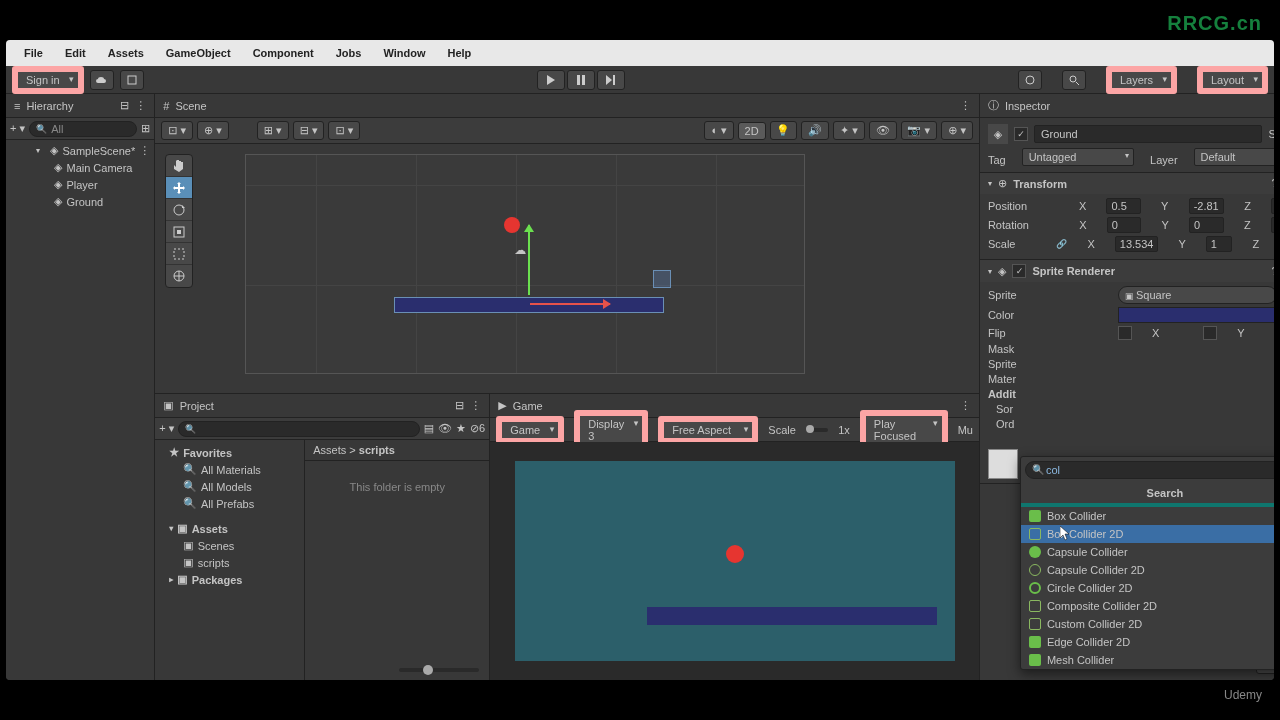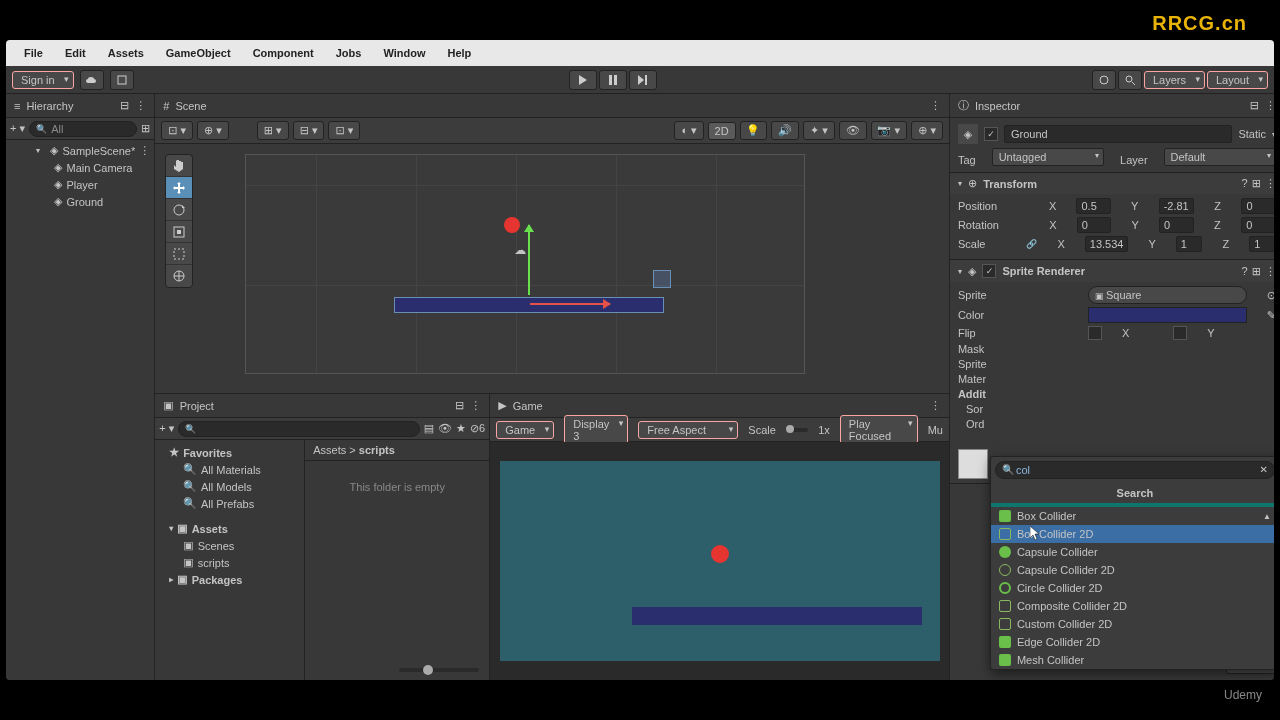--- a/index.html
+++ b/index.html
@@ -1,28 +1,28 @@
 <!DOCTYPE html>
 <html><head>
 <meta charset="utf-8">
 <style>
 * { margin: 0; padding: 0; box-sizing: border-box; font-family: Arial, sans-serif; font-size: 11px; color: #c4c4c4; }
 body { background: #000; width: 1280px; height: 720px; overflow: hidden; position: relative; }
-.watermark-tr { position: absolute; top: 12px; right: 33px; font-size: 20px; font-weight: bold; color: #eab308; letter-spacing: 1px; z-index: 1000; }
+.watermark-tr { position: absolute; top: 12px; right: 18px; font-size: 20px; font-weight: bold; color: #15803d; letter-spacing: 1px; z-index: 1000; }
 .watermark-br { position: absolute; bottom: 18px; right: 18px; font-size: 12px; color: #888; z-index: 1000; }
 .app { position: absolute; top: 40px; left: 6px; right: 6px; bottom: 40px; background: #383838; display: flex; flex-direction: column; border-radius: 4px; overflow: hidden; }
 .menubar { height: 26px; background: #e8e8e8; display: flex; align-items: center; padding: 0 8px; gap: 2px; font-weight: bold; }
 .menubar span { color: #222; padding: 4px 10px; cursor: pointer; }
 .toolbar-top { height: 28px; background: #383838; border-bottom: 1px solid #222; display: flex; align-items: center; justify-content: space-between; padding: 0 6px; }
 .toolbar-top .left { display: flex; gap: 6px; align-items: center; }
 .toolbar-top .center { display: flex; gap: 2px; }
-.toolbar-top .right { display: flex; gap: 2px; align-items: center; }
+.toolbar-top .right { display: flex; gap: 20px; align-items: center; }
 .btn-icon { width: 24px; height: 20px; background: #484848; border: 1px solid #222; border-radius: 3px; display: flex; align-items: center; justify-content: center; cursor: pointer; }
 .btn-play { width: 28px; height: 20px; }
-.dropdown { background: #484848; border: 1px solid #fca5a5; border-radius: 3px; padding: 2px 18px 2px 8px; position: relative; cursor: pointer; }
+.dropdown { background: #484848; border: 6px solid #fca5a5; border-radius: 3px; padding: 2px 18px 2px 8px; position: relative; cursor: pointer; }
 .dropdown::after { content: '▾'; position: absolute; right: 4px; top: 2px; font-size: 9px; }
 .main-area { flex: 1; display: flex; overflow: hidden; }
 .hierarchy { width: 225px; background: #383838; border-right: 1px solid #222; display: flex; flex-direction: column; }
 .panel-header { height: 24px; background: #383838; border-bottom: 1px solid #222; display: flex; align-items: center; padding: 0 8px; gap: 6px; }
 .panel-header .title { flex: 1; }
 .panel-toolbar { height: 22px; background: #3c3c3c; border-bottom: 1px solid #222; display: flex; align-items: center; padding: 0 4px; gap: 4px; }
 .search-mini { flex: 1; background: #2a2a2a; border: 1px solid #222; border-radius: 10px; height: 16px; padding: 0 6px; display: flex; align-items: center; }
 .tree { flex: 1; padding: 2px 0; }
 .tree-item { padding: 2px 4px 2px 18px; display: flex; align-items: center; gap: 4px; cursor: pointer; }
 .tree-item.l1 { padding-left: 30px; }

